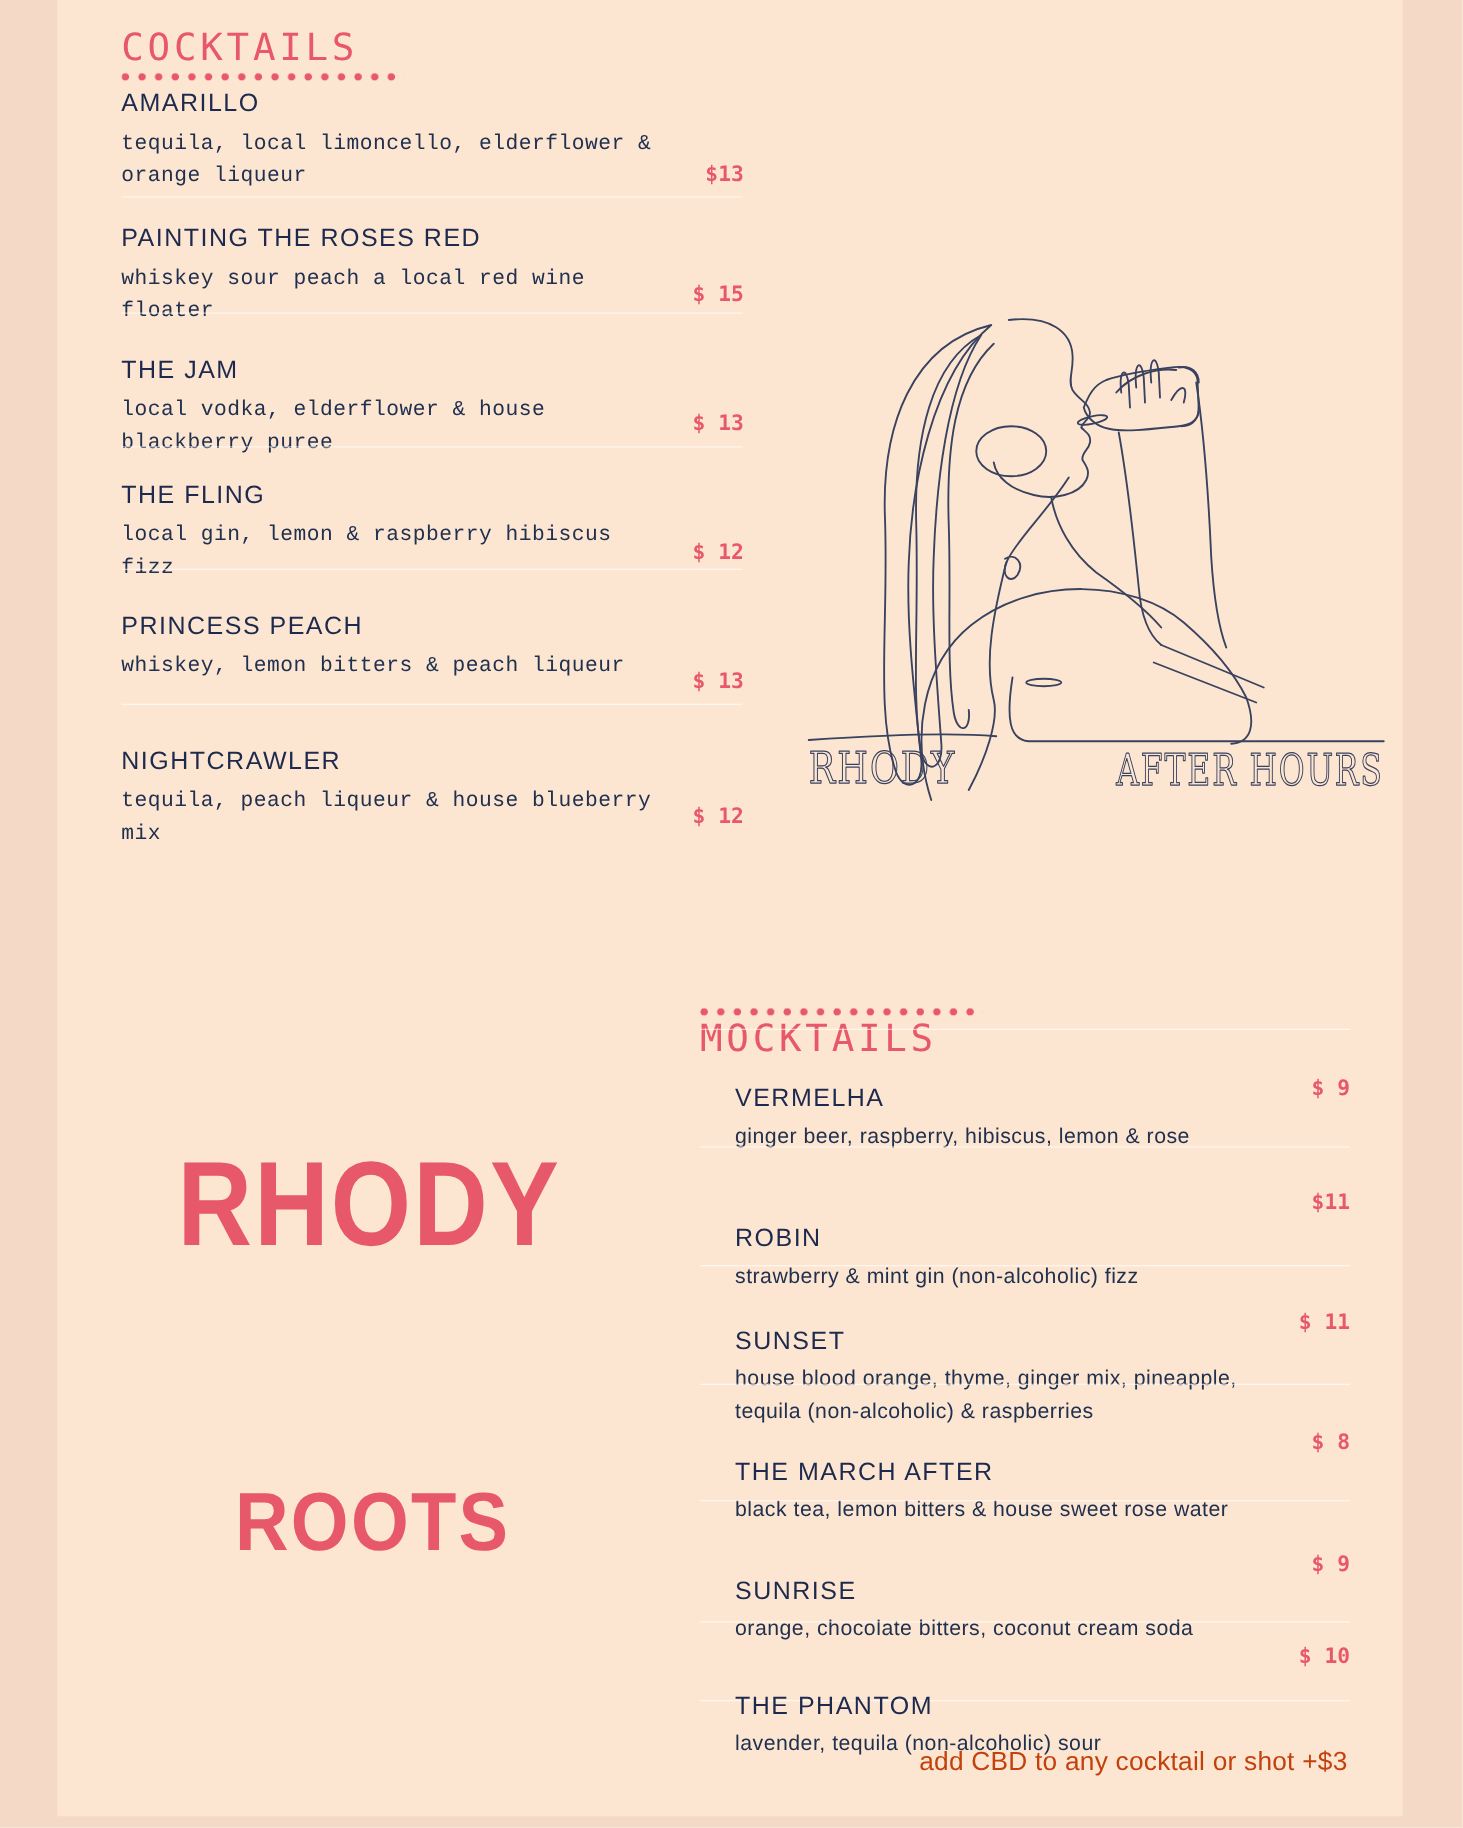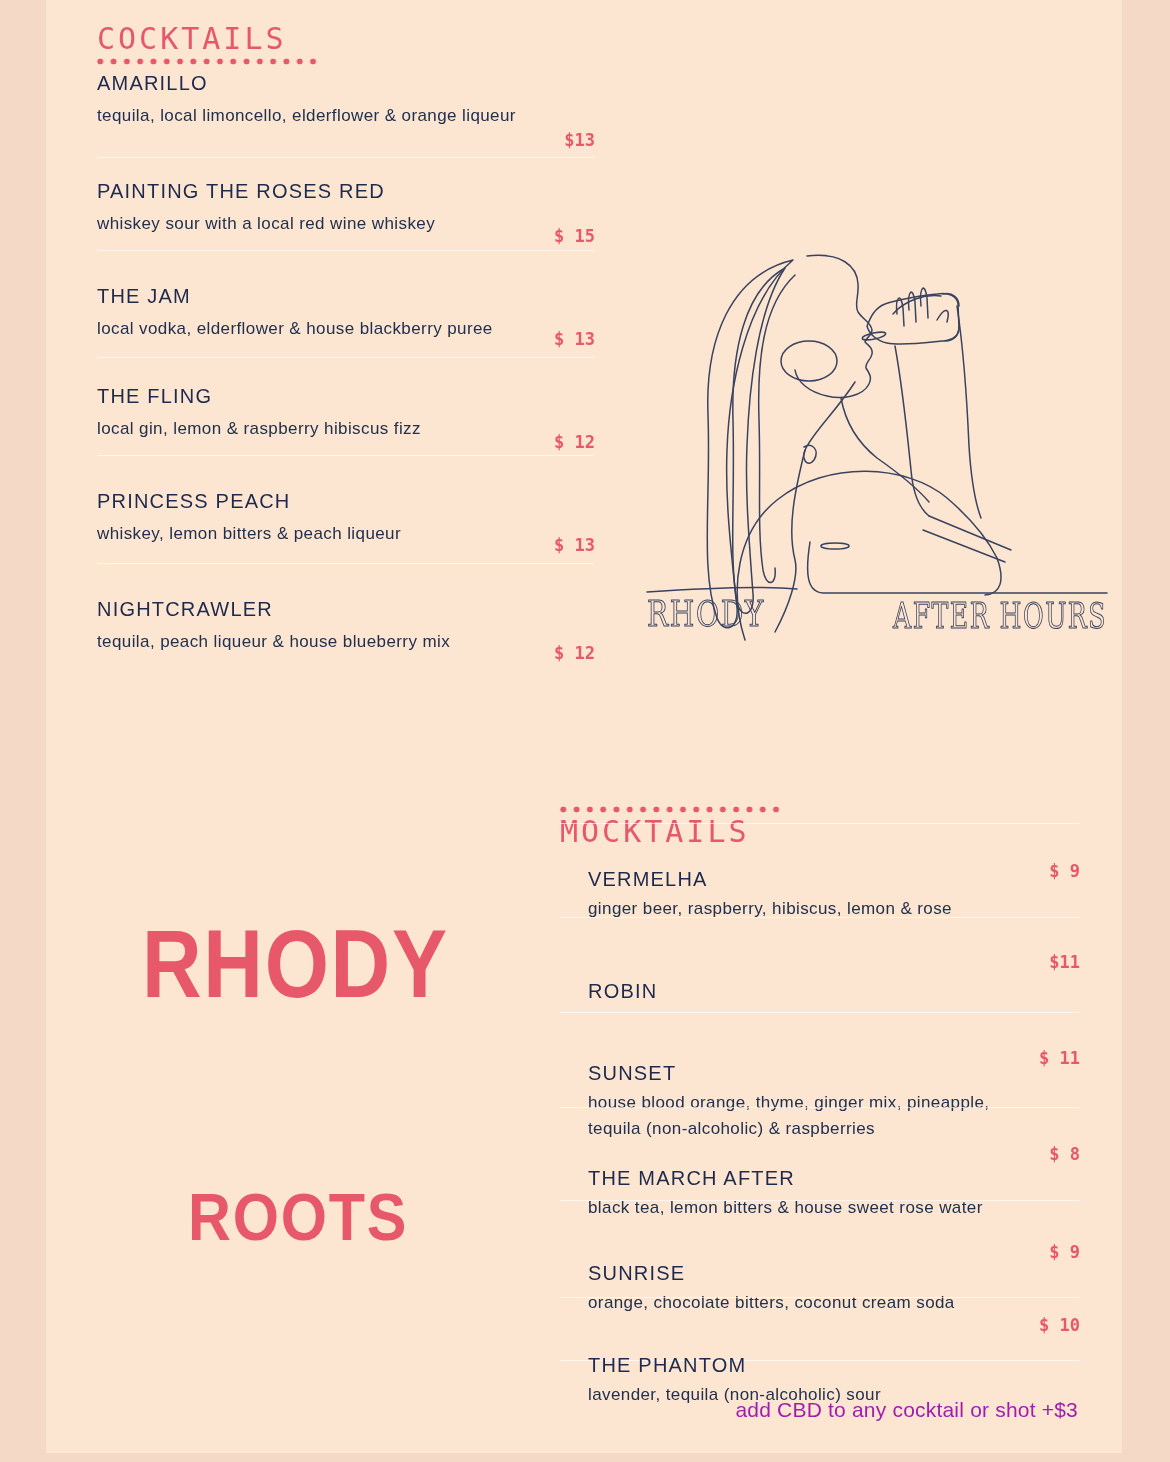--- a/index.html
+++ b/index.html
@@ -29,21 +29,21 @@
   .d-mocktails{left:560px;top:806px;}
 
   
   .item{position:absolute;}
   .item .item-name{
     font-size:20px;line-height:22px;letter-spacing:1.2px;color:#1d2a4e;
   }
   .item .item-desc{
     font-size:17px;line-height:26px;letter-spacing:0.4px;color:#20304f;
   }
-  .col-left .item-desc{margin-top:9px;width:440px;}
+  .col-left .item-desc{margin-top:9px;width:440px;font-family:Liberation Mono, monospace;}
   .col-right .item-desc{margin-top:6px;width:435px;}
   .col-left{left:97px;}
   .col-right{left:588px;margin-top:32px;}
 
   .ck0{top:72px;} .ck1{top:180px;} .ck2{top:285px;} .ck3{top:385px;} .ck4{top:490px;} .ck5{top:598px;}
   .mk0{top:836px;} .mk1{top:948px;} .mk2{top:1030px;} .mk3{top:1135px;} .mk4{top:1230px;} .mk5{top:1322px;}
 
   .price{
     position:absolute;white-space:pre;text-align:right;
     font-family:"DejaVu Sans Mono",monospace;font-weight:bold;
@@ -64,21 +64,21 @@
   
   .brand{
     position:absolute;color:#e7586a;font-weight:bold;line-height:1;
     transform-origin:left top;white-space:nowrap;
   }
   .brand-rhody{left:142px;top:916px;font-size:96px;letter-spacing:2px;transform:scaleX(0.86);}
   .brand-roots{left:188px;top:1184px;font-size:66px;letter-spacing:2px;transform:scaleX(0.90);}
 
   .footer-note{
     position:absolute;top:1398px;right:92px;
-    font-size:21px;letter-spacing:0.2px;color:#a21caf;
+    font-size:21px;letter-spacing:0.2px;color:#c2410c;
   }
 
   .illustration{position:absolute;left:645px;top:250px;}
 </style>
 </head>
 <body>
 
 <div class="stage">
   <div class="panel"></div>
 
@@ -87,21 +87,21 @@
 
   <div class="item col-left ck0">
     <div class="item-name">AMARILLO</div>
     <div class="item-desc">tequila, local limoncello, elderflower &amp; orange liqueur</div>
   </div>
   <div class="price pleft pck0">$13</div>
   <div class="rule rl rl0"></div>
 
   <div class="item col-left ck1">
     <div class="item-name">PAINTING THE ROSES RED</div>
-    <div class="item-desc">whiskey sour with a local red wine whiskey</div>
+    <div class="item-desc">whiskey sour peach a local red wine floater</div>
   </div>
   <div class="price pleft pck1">$ 15</div>
   <div class="rule rl rl1"></div>
 
   <div class="item col-left ck2">
     <div class="item-name">THE JAM</div>
     <div class="item-desc">local vodka, elderflower &amp; house blackberry puree</div>
   </div>
   <div class="price pleft pck2">$ 13</div>
   <div class="rule rl rl2"></div>
@@ -173,20 +173,21 @@
 
   <div class="item col-right mk0">
     <div class="item-name">VERMELHA</div>
     <div class="item-desc">ginger beer, raspberry, hibiscus, lemon &amp; rose</div>
   </div>
   <div class="price pright pmk0">$ 9</div>
   <div class="rule rr rr1"></div>
 
   <div class="item col-right mk1">
     <div class="item-name">ROBIN</div>
+    <div class="item-desc">strawberry &amp; mint gin (non-alcoholic) fizz</div>
   </div>
   <div class="price pright pmk1">$11</div>
   <div class="rule rr rr2"></div>
 
   <div class="item col-right mk2">
     <div class="item-name">SUNSET</div>
     <div class="item-desc">house blood orange, thyme, ginger mix, pineapple, tequila (non-alcoholic) &amp; raspberries</div>
   </div>
   <div class="price pright pmk2">$ 11</div>
   <div class="rule rr rr3"></div>

